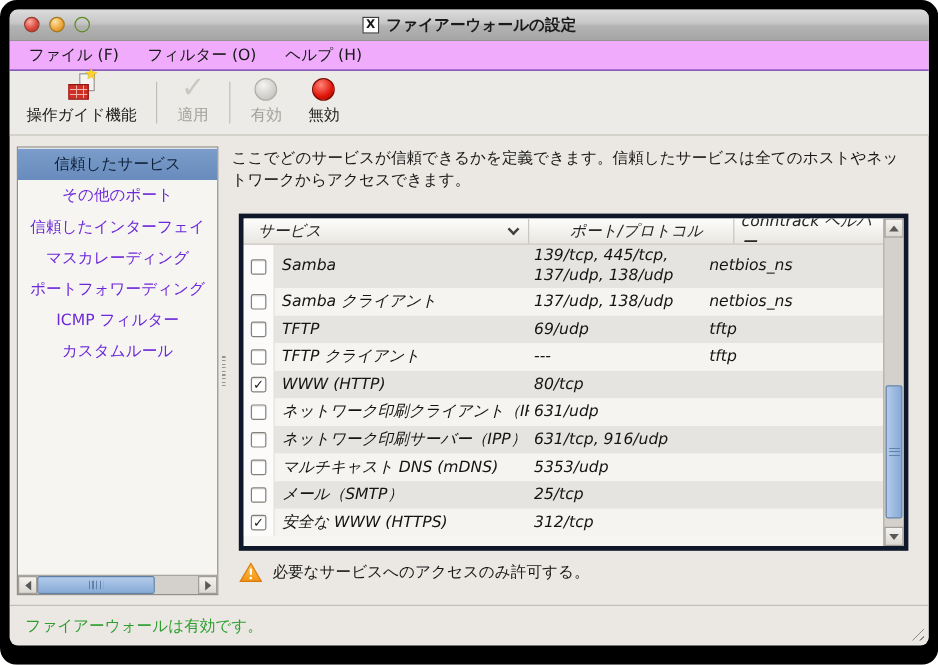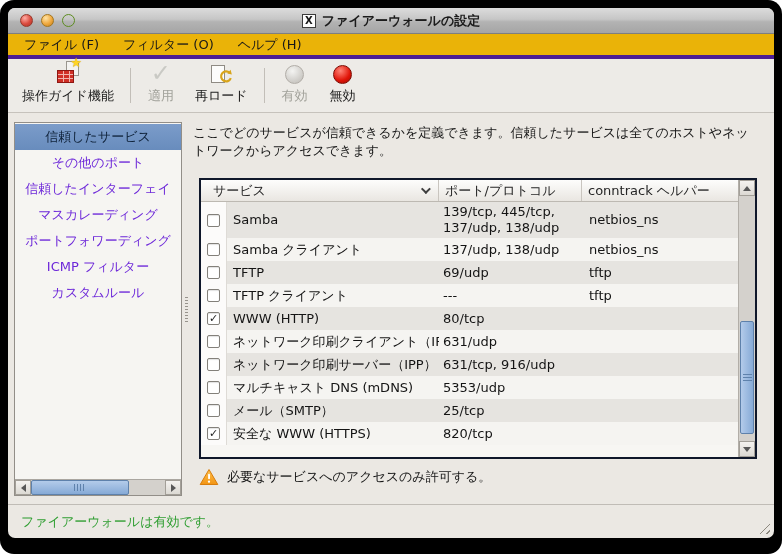--- a/index.html
+++ b/index.html
@@ -15,21 +15,21 @@
   .light{width:13px;height:13px;border-radius:50%;display:inline-block;}
   .light.red{background:radial-gradient(circle at 35% 28%,#ffada5,#da4b3e 55%,#ad3327);border:1px solid #96392b;}
   .light.yellow{background:radial-gradient(circle at 35% 28%,#ffe3a4,#efa83e 55%,#c27d1c);border:1px solid #a3761e;}
   .light.green{background:radial-gradient(circle at 35% 28%,#d8f3ac,#84bf3f 55%,#5d9427;);border:1px solid #5d8c20;}
   .titlewrap{margin:0 auto;display:flex;align-items:center;gap:6px;}
   .winicon{width:14px;height:14px;background:#fdfdfd;border:1px solid #3c3c3c;font-size:10px;font-weight:bold;
            color:#161616;display:inline-flex;align-items:center;justify-content:center;line-height:1;}
   .title{font-size:13px;font-weight:bold;color:#1b1b1b;}
 
   
-  .menubar{height:25px;flex:0 0 25px;background:#eab308;border-bottom:4px solid #4c1d95;display:flex;align-items:center;padding-left:4px;}
+  .menubar{height:25px;flex:0 0 25px;background:#f0abfc;border-bottom:1px solid #4c1d95;display:flex;align-items:center;padding-left:4px;}
   .menu-item{font-size:13px;color:#181818;padding:3px 12px;cursor:default;}
 
   
   .toolbar{height:54px;flex:0 0 54px;background:#edebe7;border-bottom:1px solid #c6c2bc;display:flex;align-items:stretch;padding:3px 4px;}
   .tb-btn{display:flex;flex-direction:column;align-items:center;justify-content:flex-end;gap:2px;padding:2px 10px 4px;border-radius:3px;}
   .tb-label{font-size:13px;color:#1c1c1c;white-space:nowrap;}
   .tb-btn.disabled .tb-label{color:#a2a29b;}
   .tb-sep{width:1px;background:#c2beb8;margin:6px 6px;}
   .tb-icon{height:26px;display:flex;align-items:center;justify-content:center;position:relative;min-width:28px;}
   
@@ -66,27 +66,27 @@
   .arr-left{width:0;height:0;border-top:4px solid transparent;border-bottom:4px solid transparent;border-right:5px solid #585858;}
   .arr-right{width:0;height:0;border-top:4px solid transparent;border-bottom:4px solid transparent;border-left:5px solid #585858;}
   .arr-up{width:0;height:0;border-left:4px solid transparent;border-right:4px solid transparent;border-bottom:5px solid #585858;}
   .arr-down{width:0;height:0;border-left:4px solid transparent;border-right:4px solid transparent;border-top:5px solid #585858;}
 
   .splitter{width:8px;flex:0 0 8px;display:flex;align-items:center;justify-content:center;}
   .grip-dots{width:3px;height:26px;background:repeating-linear-gradient(0deg,#97938c 0 1px,transparent 1px 3px);}
 
   .mainpanel{flex:1;display:flex;flex-direction:column;padding-top:2px;min-width:0;}
   .desc{font-size:13px;color:#171717;line-height:18px;margin:0 6px 0 3px;}
-  .tableframe{flex:1;margin:18px 9px 0 9px;border:2px solid #0f172a;background:#f7f6f3;position:relative;
-              display:flex;flex-direction:column;overflow:hidden;}
+  .tableframe{flex:1;margin:18px 9px 0 9px;border:4px solid #0f172a;background:#f7f6f3;position:relative;
+              display:flex;flex-direction:column;overflow:hidden;font-style:italic;}
   .tablebody-wrap{position:absolute;inset:0;right:17px;display:flex;flex-direction:column;}
   .thead{height:22px;flex:0 0 22px;display:flex;background:linear-gradient(#fdfdfc,#e9e6e1);border-bottom:1px solid #bdb9b2;}
   .th{font-size:13px;color:#262626;display:flex;align-items:center;padding:0 6px;border-right:1px solid #c9c5bf;}
   .th-service{flex:0 0 238px;padding-left:12px;justify-content:space-between;}
-  .th-port{flex:0 0 143px;}
+  .th-port{flex:0 0 143px;margin-left:28px;}
   .th-helper{flex:1;border-right:none;}
   .chev{width:7px;height:7px;border-right:2px solid #3f3f3f;border-bottom:2px solid #3f3f3f;
         transform:rotate(45deg) translateY(-2px);margin-right:4px;}
   .tbody{flex:1;overflow:hidden;background:#f7f6f3;}
   .trow{display:flex;align-items:stretch;min-height:23px;}
   .trow .gutter{flex:0 0 26px;background:#fcfbfa;border-right:1px solid #dedbd6;display:flex;align-items:center;justify-content:center;}
   .trow.odd .rowrest{background:#e6e4e0;}
   .trow.even .rowrest{background:#f5f4f1;}
   .rowrest{flex:1;display:flex;align-items:center;}
   .cell{font-size:13px;color:#141414;line-height:16px;padding:2px 4px;}
@@ -148,30 +148,20 @@
           </span>
           <span class="tb-label">操作ガイド機能</span>
         </div>
         <div class="tb-sep"></div>
         <div class="tb-btn disabled">
           <span class="tb-icon">
             <span class="ic-check">✓</span>
           </span>
           <span class="tb-label">適用</span>
         </div>
-        <div class="tb-btn">
-          <span class="tb-icon">
-            <span class="ic-page"></span>
-            <svg class="ic-reload" viewBox="0 0 16 16">
-              <path d="M12.8 9.2a5 5 0 1 1-1.2-5.4" fill="none" stroke="#d8a41a" stroke-width="2.2"></path>
-              <path d="M12.6 0.8l1.2 4.6-4.5-1z" fill="#d8a41a"></path>
-            </svg>
-          </span>
-          <span class="tb-label">再ロード</span>
-        </div>
         <div class="tb-sep"></div>
         <div class="tb-btn disabled">
           <span class="tb-icon">
             <span class="ic-circle gray"></span>
           </span>
           <span class="tb-label">有効</span>
         </div>
         <div class="tb-btn">
           <span class="tb-icon">
             <span class="ic-circle red"></span>
@@ -312,21 +302,21 @@
                     <span class="cell cell-port">25/tcp</span>
                     <span class="cell cell-helper"></span>
                   </span>
                 </div>
                 <div class="trow even">
                   <span class="gutter">
                     <span class="checkbox">✓</span>
                   </span>
                   <span class="rowrest">
                     <span class="cell cell-service">安全な WWW (HTTPS)</span>
-                    <span class="cell cell-port">820/tcp</span>
+                    <span class="cell cell-port">312/tcp</span>
                     <span class="cell cell-helper"></span>
                   </span>
                 </div>
               </div>
           </div>
           <div class="vscrollbar">
             <span class="sb-btn">
                 <i class="arr-up"></i>
               </span>
             <span class="v-track">

